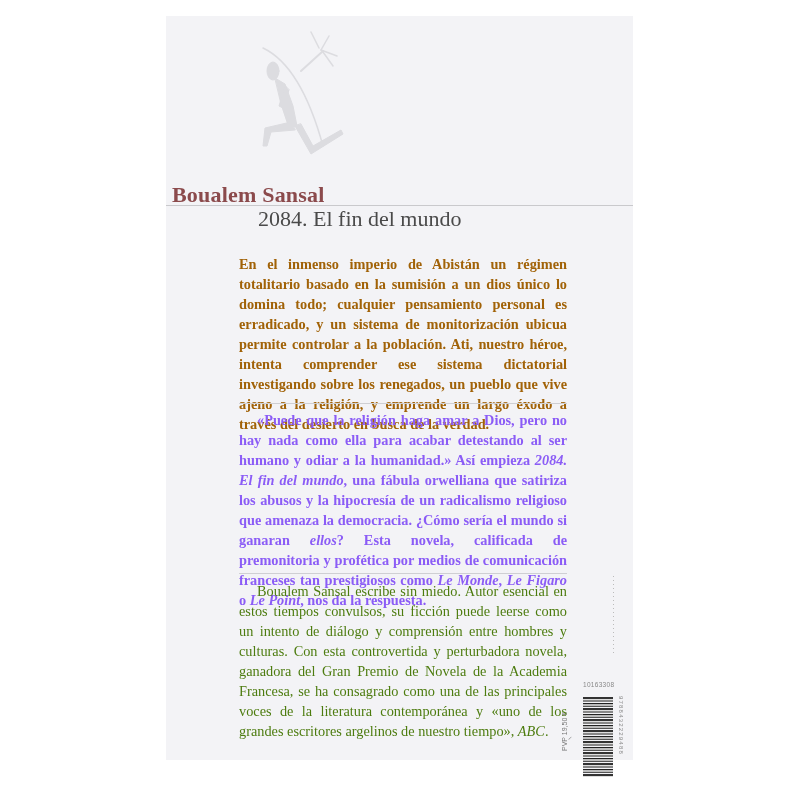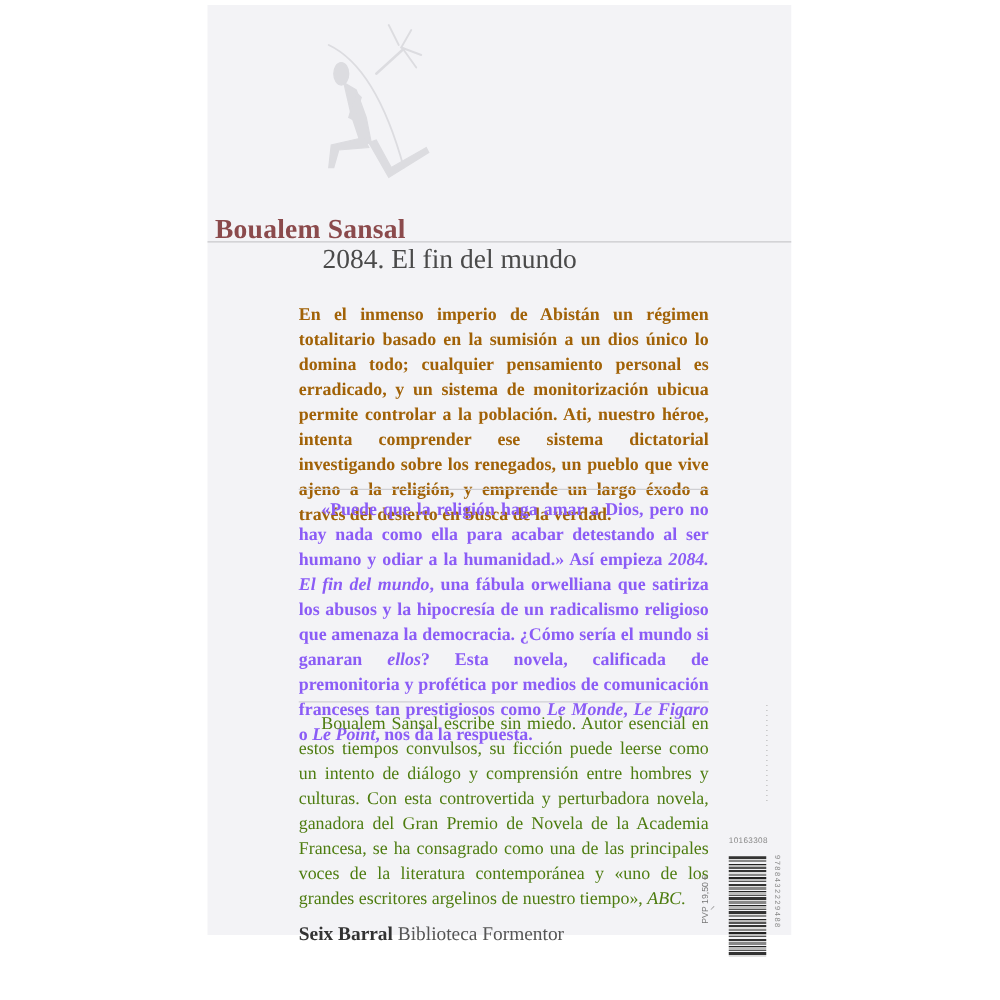--- a/index.html
+++ b/index.html
@@ -1,21 +1,21 @@
 <!DOCTYPE html>
 <html><head>
 <meta charset="utf-8">
 <style>
   html, body { margin: 0; padding: 0; }
   body {
     width: 800px; height: 800px; background: #ffffff; position: relative; overflow: hidden;
     font-family: "DejaVu Serif", "Liberation Serif", serif;
   }
   .cover {
-    position: absolute; left: 166px; top: 4px; width: 467px; height: 744px;
+    position: absolute; left: 166px; top: 16px; width: 467px; height: 744px;
     background: #f3f3f6;
   }
   .figure { position: absolute; left: 95px; top: 10px; width: 110px; height: 135px; }
   .author {
     position: absolute; left: 6px; top: 166px;
     font-family: "Liberation Serif", serif; font-weight: bold;
     font-size: 22px; color: #8b4a4c; letter-spacing: 0.2px; white-space: nowrap;
   }
   .rule-top { position: absolute; left: 0; top: 189px; width: 467px; height: 1px; background: #c9c9cc; }
   .title {
@@ -90,20 +90,19 @@
   <p class="para p1">En el inmenso imperio de Abistán un régimen totalitario basado en la sumisión a un dios único lo domina todo; cualquier pensamiento personal es erradicado, y un sistema de monitorización ubicua permite controlar a la población. Ati, nuestro héroe, intenta comprender ese sistema dictatorial investigando sobre los renegados, un pueblo que vive ajeno a la religión, y emprende un largo éxodo a través del desierto en busca de la verdad.</p>
   <div class="rule r1"></div>
 
   <p class="para p2"><span>«Puede que la religión haga amar a Dios, pero no hay nada como ella para acabar detestando al ser humano y odiar a la humanidad.» Así empieza </span><i>2084. El fin del mundo</i><span>, una fábula orwelliana que satiriza los abusos y la hipocresía de un radicalismo religioso que amenaza la democracia. ¿Cómo sería el mundo si ganaran </span><i>ellos</i><span>? Esta novela, calificada de premonitoria y profética por medios de comunicación franceses tan prestigiosos como </span><i>Le Monde</i><span>, </span><i>Le Figaro</i><span> o </span><i>Le Point</i><span>, nos da la respuesta.</span></p>
   <div class="rule r2"></div>
 
   <p class="para p3"><span>Boualem Sansal escribe sin miedo. Autor esencial en estos tiempos convulsos, su ficción puede leerse como un intento de diálogo y comprensión entre hombres y culturas. Con esta controvertida y perturbadora novela, ganadora del Gran Premio de Novela de la Academia Francesa, se ha consagrado como una de las principales voces de la literatura contemporánea y «uno de los grandes escritores argelinos de nuestro tiempo», </span><i>ABC</i><span>.</span></p>
 
   <div class="mark">⸝</div>
 
-  <div class="publisher"><b>Seix Barral</b><span> Biblioteca Formentor</span></div>
 
   <div class="dots"></div>
   <div class="code-num">10163308</div>
   <div class="barcode"></div>
   <div class="price">PVP 19,50 €</div>
   <div class="isbn">9788432229488</div>
 </div>
 
 </body></html>

